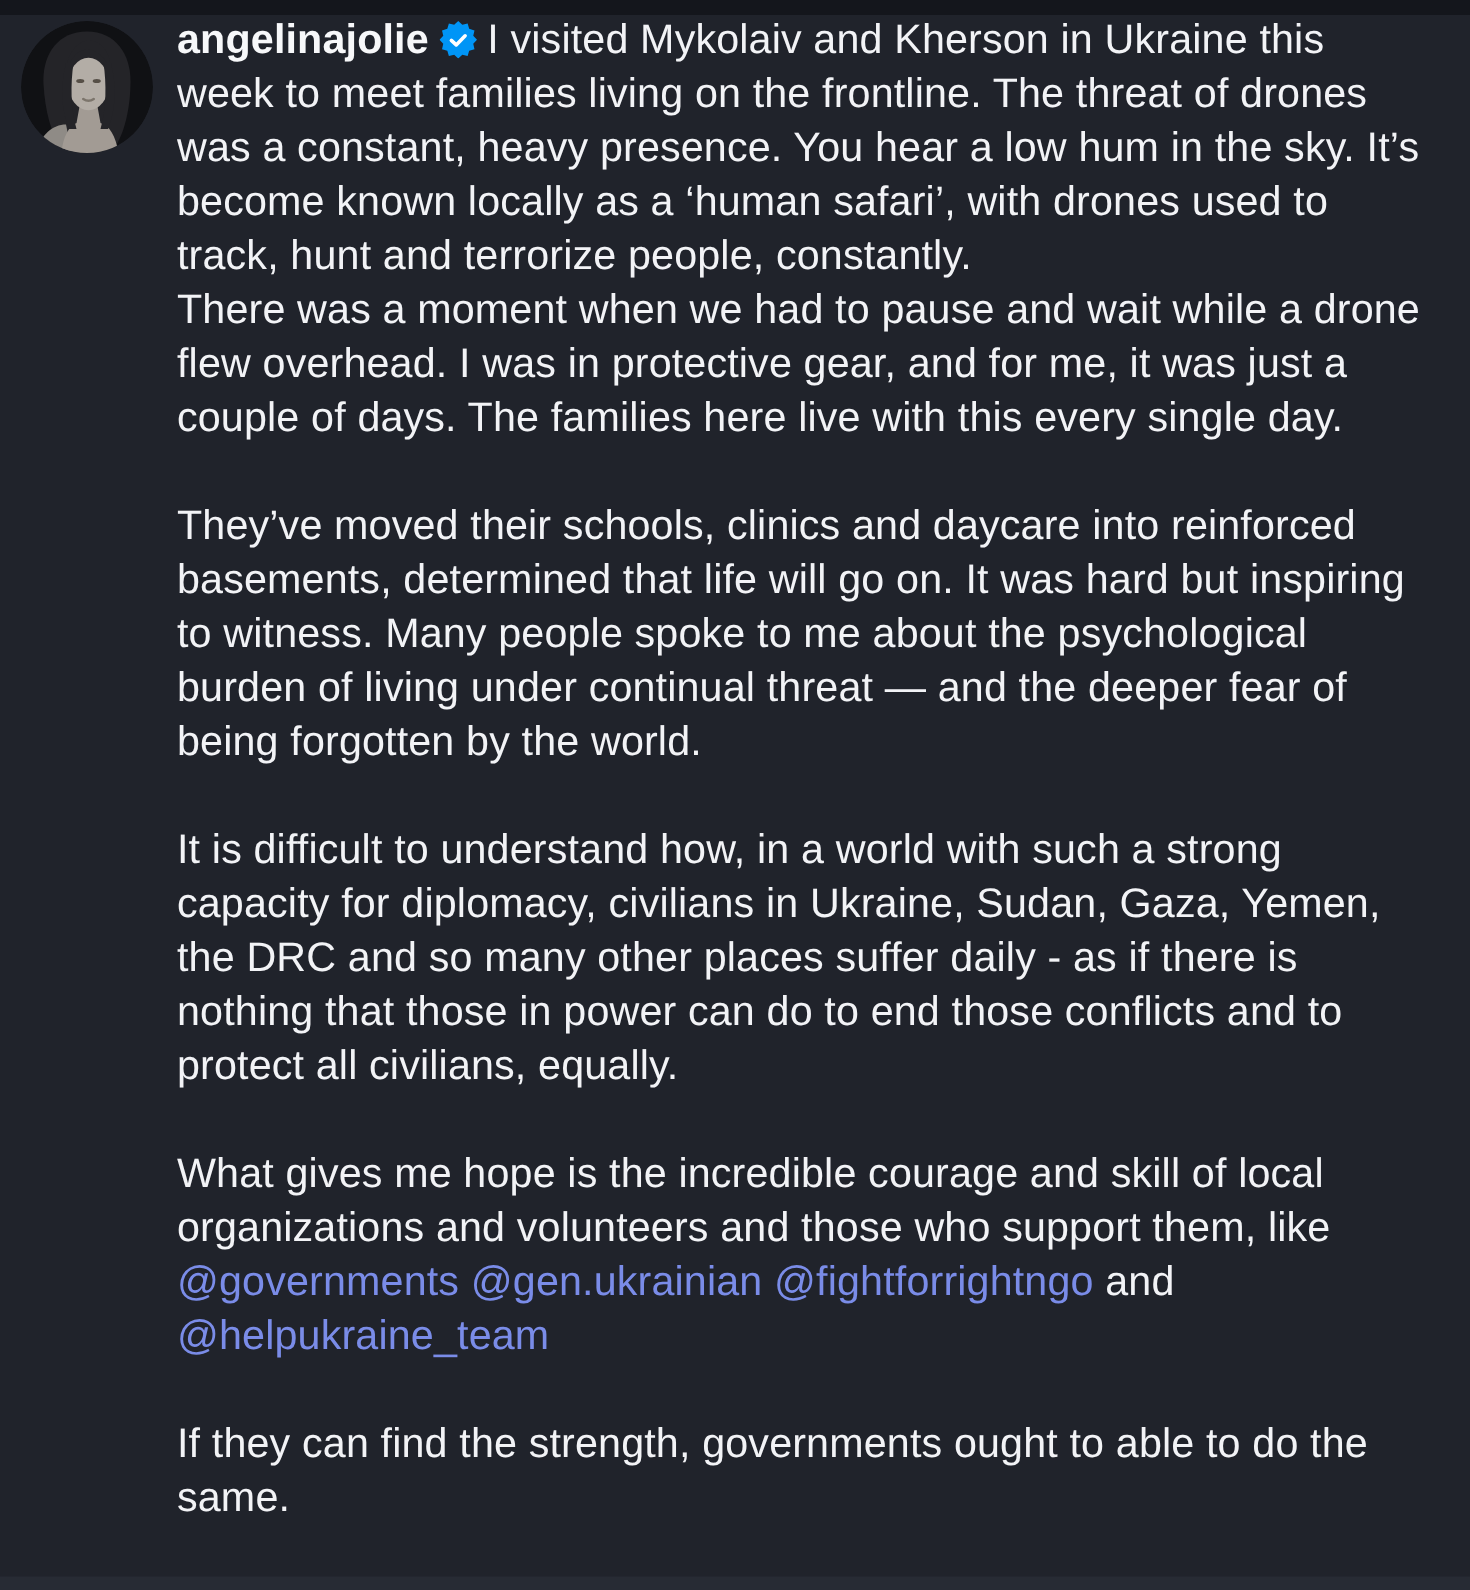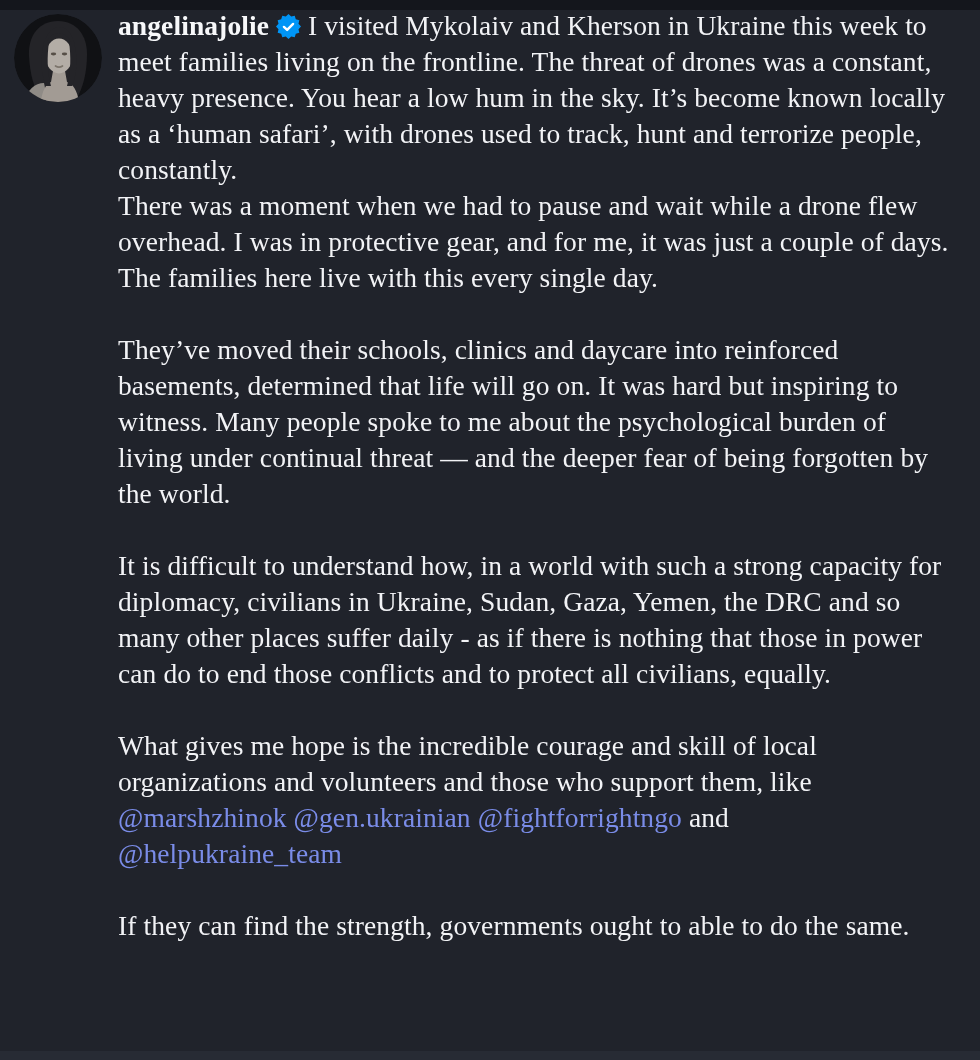--- a/index.html
+++ b/index.html
@@ -9,21 +9,20 @@
     height: 1060px;
     overflow: hidden;
     background: var(--background, #20232b);
     font-family: "Liberation Sans", "DejaVu Sans", sans-serif;
   }
   .page {
     position: relative;
     width: 980px;
     height: 1060px;
     background: var(--background, #20232b);
-    font-family: Liberation Serif, serif;
   }
   .top-strip {
     position: absolute;
     top: 0; left: 0; right: 0;
     height: 10px;
     background: var(--top-strip, #14161c);
   }
   .bottom-strip {
     position: absolute;
     bottom: 0; left: 0; right: 0;
@@ -95,18 +94,18 @@
   <div class="caption"><span class="username">angelinajolie</span><span class="badge"><svg viewBox="0 0 24 24" width="25" height="25" aria-hidden="true">
           <polygon fill="#0095f6" points="12,0 14.6,2.4 18,1.6 19,5 22.4,6 21.6,9.4 24,12 21.6,14.6 22.4,18 19,19 18,22.4 14.6,21.6 12,24 9.4,21.6 6,22.4 5,19 1.6,18 2.4,14.6 0,12 2.4,9.4 1.6,6 5,5 6,1.6 9.4,2.4"></polygon>
           <polyline points="7.6,12.4 10.7,15.3 16.4,9.5" fill="none" stroke="#ffffff" stroke-width="2.3" stroke-linecap="round" stroke-linejoin="round"></polyline>
         </svg></span><span id="caption-text">I visited Mykolaiv and Kherson in Ukraine this week to meet families living on the frontline. The threat of drones was a constant, heavy presence. You hear a low hum in the sky. It’s become known locally as a ‘human safari’, with drones used to track, hunt and terrorize people, constantly.
 There was a moment when we had to pause and wait while a drone flew overhead. I was in protective gear, and for me, it was just a couple of days. The families here live with this every single day.
 
 They’ve moved their schools, clinics and daycare into reinforced basements, determined that life will go on. It was hard but inspiring to witness. Many people spoke to me about the psychological burden of living under continual threat — and the deeper fear of being forgotten by the world.
 
 It is difficult to understand how, in a world with such a strong capacity for diplomacy, civilians in Ukraine, Sudan, Gaza, Yemen, the DRC and so many other places suffer daily - as if there is nothing that those in power can do to end those conflicts and to protect all civilians, equally.
 
-What gives me hope is the incredible courage and skill of local organizations and volunteers and those who support them, like <span class="mention">@marshzhinok</span> <span class="mention">@gen.ukrainian</span> <span class="mention">@fightforrightngo</span> and <span class="mention">@helpukraine_team</span>
+What gives me hope is the incredible courage and skill of local organizations and volunteers and those who support them, like <span class="mention">@governments</span> <span class="mention">@gen.ukrainian</span> <span class="mention">@fightforrightngo</span> and <span class="mention">@helpukraine_team</span>
 
 If they can find the strength, governments ought to able to do the same.</span></div>
 
   <div class="bottom-strip"></div>
 </div>
 
 </body></html>

